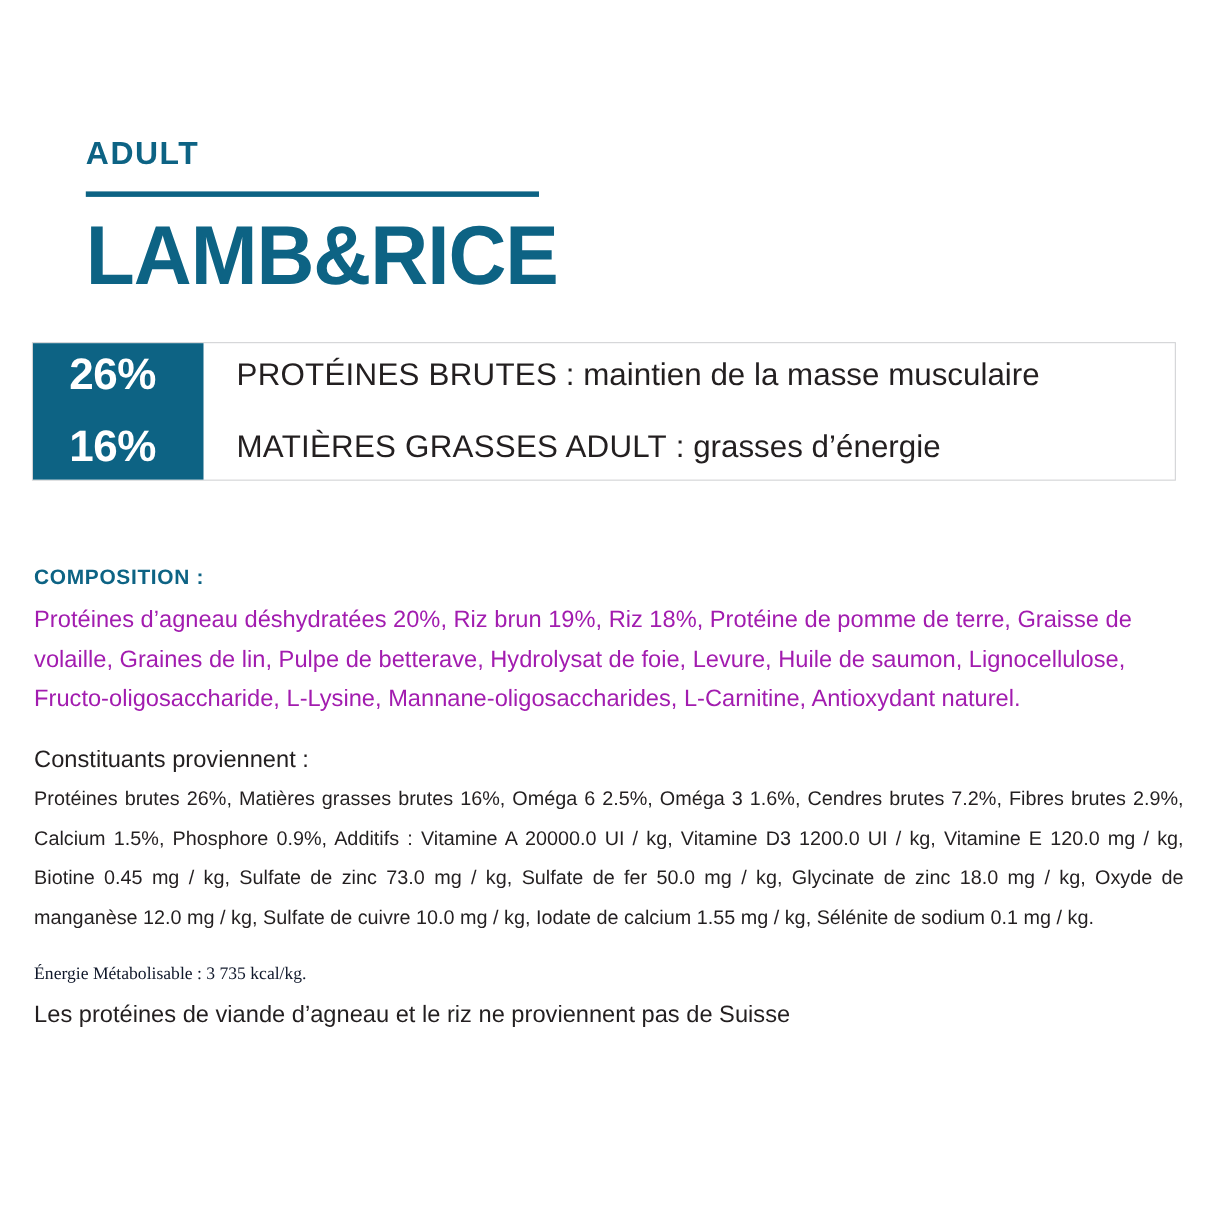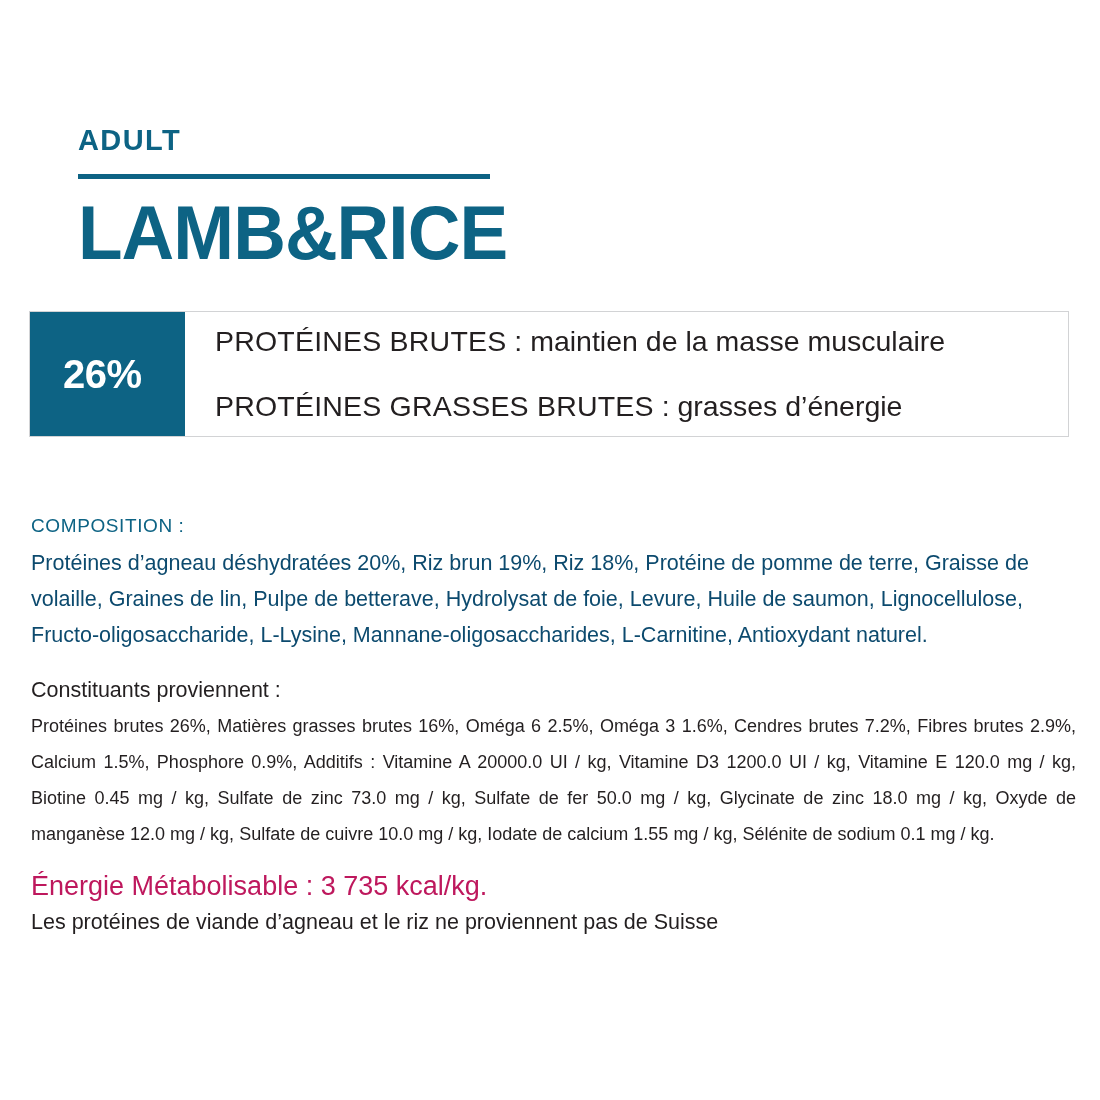--- a/index.html
+++ b/index.html
@@ -100,32 +100,32 @@
     white-space: nowrap;
   }
   .hl-label { letter-spacing: 0.2px; }
 
   
   .composition-heading {
     position: absolute;
     left: 31px;
     top: 515px;
     font-size: 19px;
-    font-weight: normal;
+    font-weight: bold;
     letter-spacing: 0.6px;
     color: #0d6384;
   }
   .composition-body {
     position: absolute;
     left: 31px;
     top: 545px;
     width: 1045px;
     font-size: 21.5px;
     line-height: 36px;
-    color: #0c4a6e;
+    color: #a21caf;
   }
   .analytics-heading {
     position: absolute;
     left: 31px;
     top: 672px;
     font-size: 21.5px;
     line-height: 36px;
     color: #231f20;
   }
   .analytics-body {
@@ -136,23 +136,24 @@
     font-size: 18px;
     line-height: 36px;
     color: #231f20;
     text-align: justify;
     text-justify: inter-word;
   }
   .energy-line {
     position: absolute;
     left: 31px;
     top: 868px;
-    font-size: 27px;
+    font-size: 16px;
     line-height: 36px;
-    color: #be185d;
+    color: #0f172a;
+    font-family: Liberation Serif, serif;
   }
   .origin-line {
     position: absolute;
     left: 31px;
     top: 904px;
     font-size: 21.5px;
     line-height: 36px;
     color: #231f20;
   }
 </style>
@@ -163,27 +164,28 @@
 
   <div class="header">
     <div class="eyebrow">ADULT</div>
     <div class="rule"></div>
     <div class="product-title">LAMB&amp;RICE</div>
   </div>
 
   <div class="highlight">
     <div class="highlight-left">
       <div class="pct">26%</div>
+      <div class="pct">16%</div>
     </div>
     <div class="highlight-right">
       <div class="hl-line">
         <span class="hl-label">PROTÉINES BRUTES</span><span> : maintien de la masse musculaire</span>
       </div>
       <div class="hl-line">
-        <span class="hl-label">PROTÉINES GRASSES BRUTES</span><span> : grasses d’énergie</span>
+        <span class="hl-label">MATIÈRES GRASSES ADULT</span><span> : grasses d’énergie</span>
       </div>
     </div>
   </div>
 
   <div class="composition-heading">COMPOSITION :</div>
   <div class="composition-body">Protéines d’agneau déshydratées 20%, Riz brun 19%, Riz 18%, Protéine de pomme de terre, Graisse de volaille, Graines de lin, Pulpe de betterave, Hydrolysat de foie, Levure, Huile de saumon, Lignocellulose, Fructo-oligosaccharide, L-Lysine, Mannane-oligosaccharides, L-Carnitine, Antioxydant naturel.</div>
 
   <div class="analytics-heading">Constituants proviennent :</div>
   <div class="analytics-body">Protéines brutes 26%, Matières grasses brutes 16%, Oméga 6 2.5%, Oméga 3 1.6%, Cendres brutes 7.2%, Fibres brutes 2.9%, Calcium 1.5%, Phosphore 0.9%, Additifs : Vitamine A 20000.0 UI / kg, Vitamine D3 1200.0 UI / kg, Vitamine E 120.0 mg / kg, Biotine 0.45 mg / kg, Sulfate de zinc 73.0 mg / kg, Sulfate de fer 50.0 mg / kg, Glycinate de zinc 18.0 mg / kg, Oxyde de manganèse 12.0 mg / kg, Sulfate de cuivre 10.0 mg / kg, Iodate de calcium 1.55 mg / kg, Sélénite de sodium 0.1 mg / kg.</div>
   <div class="energy-line">Énergie Métabolisable : 3 735 kcal/kg.</div>

